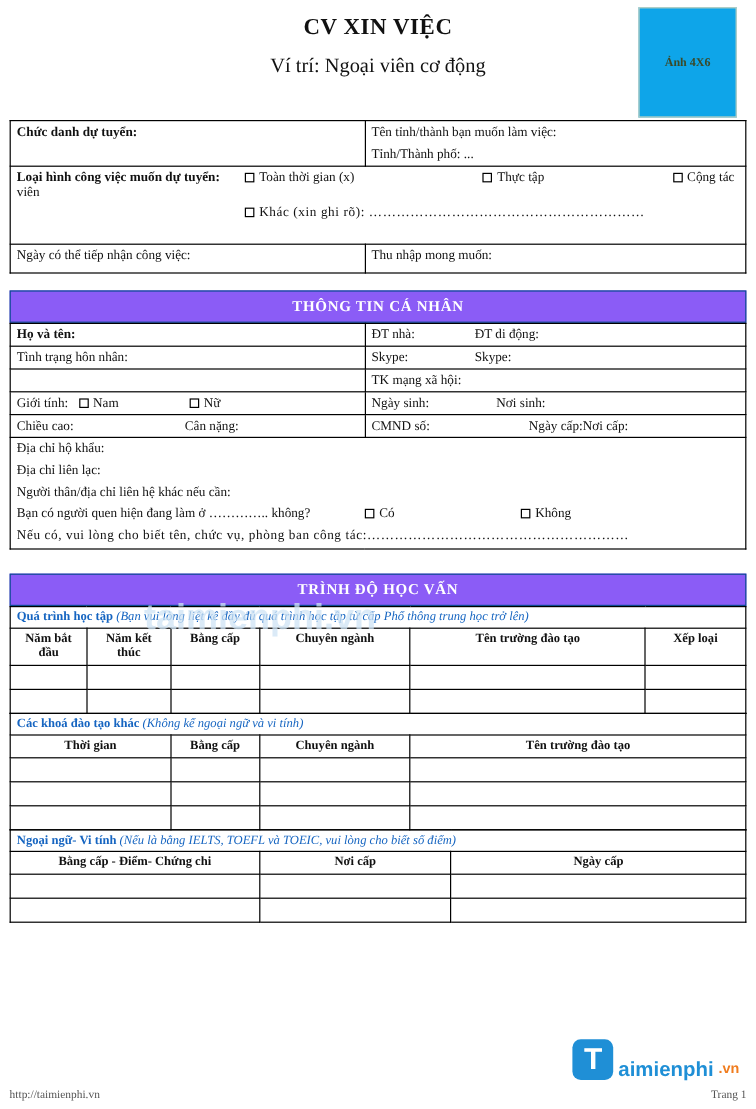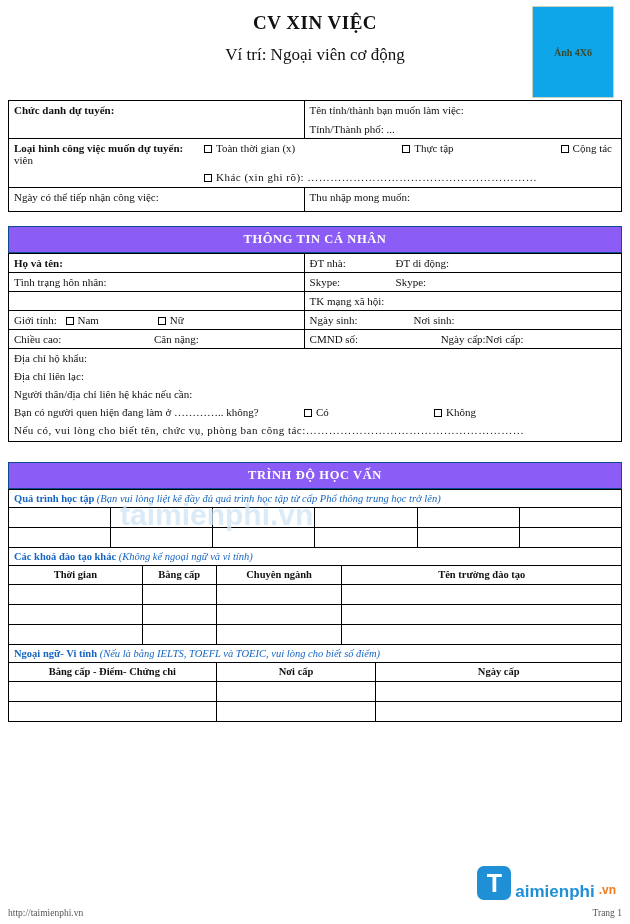--- a/index.html
+++ b/index.html
@@ -126,21 +126,21 @@
         <tr>
       <td style="width:296px;">
         <span class="lbl">Chức danh dự tuyển:</span>
       </td>
       <td style="width:318px;">
         <div>Tên tỉnh/thành bạn muốn làm việc:</div>
         <div style="margin-top:7px;">Tỉnh/Thành phố: ...</div>
       </td>
     </tr>
     <tr>
-      <td colspan="2" style="padding-bottom:4px;">
+      <td colspan="2" style="padding-bottom:20px;">
         <div style="display:flex; align-items:flex-start;">
           <div style="width:190px;">
             <span class="lbl">Loại hình công việc muốn dự tuyển:</span>
           </div>
           <div style="flex:1; display:flex; justify-content:space-between; padding-right:4px;">
             <span><span class="cb"></span><span>Toàn thời gian  (x)</span></span>
             <span><span class="cb"></span><span>Thực tập</span></span>
             <span><span class="cb"></span><span>Cộng tác</span></span>
           </div>
         </div>
@@ -217,20 +217,28 @@
 
   <div class="banner">TRÌNH ĐỘ HỌC VẤN</div>
 
   <table>
     <tbody>
         <tr>
       <td colspan="6" class="sub-note">
         <span>Quá trình học tập </span><i>(Bạn vui lòng liệt kê đầy đủ quá trình học tập từ cấp Phổ thông trung học trở lên)</i>
       </td>
     </tr>
+    <tr class="edu-head">
+      <td style="width:64px;">Năm bắt đầu</td>
+      <td style="width:70px;">Năm kết thúc</td>
+      <td style="width:74px;">Bằng cấp</td>
+      <td style="width:126px;">Chuyên ngành</td>
+      <td style="width:196px;">Tên trường đào tạo</td>
+      <td style="width:84px;">Xếp loại</td>
+    </tr>
     <tr class="edu-row">
           <td></td>
           <td></td>
           <td></td>
           <td></td>
           <td></td>
           <td></td>
         </tr>
     <tr class="edu-row">
           <td></td>

